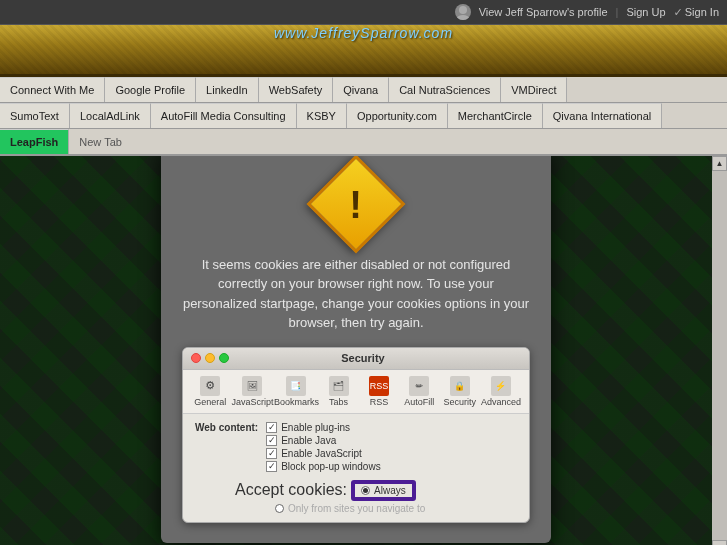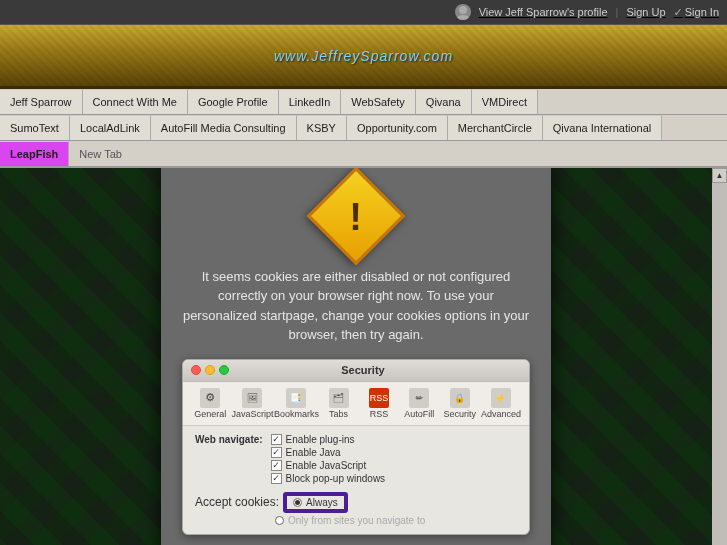--- a/index.html
+++ b/index.html
@@ -15,21 +15,20 @@
     
     .top-bar {
       height: 14px;
       background: #3a3a3a;
       display: flex;
       align-items: center;
       justify-content: flex-end;
       padding: 12px 8px;
       gap: 8px;
       border-bottom: 1px solid #555;
-      text-decoration: underline;
     }
     .top-bar-avatar {
       width: 16px;
       height: 16px;
       border-radius: 50%;
       background: #888;
       display: inline-flex;
       align-items: center;
       justify-content: center;
       overflow: hidden;
@@ -52,25 +51,24 @@
       align-items: center;
       gap: 2px;
     }
     .checkmark {
       color: #aaa;
       font-size: 11px;
     }
 
     
     .header-banner {
-      height: 64px;
+      height: 52px;
       background: linear-gradient(180deg, #c8a832 0%, #9a7a18 40%, #7a5e10 70%, #5a4208 100%);
       border-bottom: 3px solid #3a2a05;
       display: flex;
-      align-items: center;
       justify-content: center;
       position: relative;
       overflow: hidden;
     }
     .header-banner::before {
       content: '';
       position: absolute;
       inset: 0;
       background: repeating-linear-gradient(
         45deg,
@@ -108,21 +106,21 @@
       cursor: pointer;
       white-space: nowrap;
       border-top: 1px solid #ccc;
       line-height: 18px;
     }
     .nav-row-last {
       display: flex;
       align-items: center;
     }
     .nav-tab-active {
-      background: #d946ef;
+      background: #22c55e;
       font-weight: bold;
     }
     .new-tab {
       padding: 3px 10px;
       font-size: 11px;
       color: #555;
       cursor: pointer;
       background: #d4d0c8;
     }
 
@@ -296,22 +294,23 @@
 
     .accept-cookies-row {
       display: flex;
       align-items: center;
       gap: 4px;
       margin-top: 6px;
       font-size: 10px;
       color: #333;
     }
     .accept-cookies-label {
-      font-size: 12px;
-      color: #333;
+      font-size: 16px;
+      color: #333;
+      margin-left: 40px;
     }
     .accept-cookies-box {
       border: 4px solid #4c1d95;
       border-radius: 3px;
       padding: 1px 6px;
       display: flex;
       align-items: center;
       gap: 4px;
     }
     .radio-btn {
@@ -399,26 +398,26 @@
     <span>Sign In</span>
   </span>
 </div>
 
 <div class="header-banner">
   <span class="header-url">www.JeffreySparrow.com</span>
 </div>
 
 <div class="nav-tabs">
   <div class="nav-row">
-    <div class="nav-tab">Jeff Sparrow</div>
     <div class="nav-tab">Connect With Me</div>
     <div class="nav-tab">Google Profile</div>
     <div class="nav-tab">LinkedIn</div>
     <div class="nav-tab">WebSafety</div>
     <div class="nav-tab">Qivana</div>
+    <div class="nav-tab">Cal NutraSciences</div>
     <div class="nav-tab">VMDirect</div>
   </div>
   <div class="nav-row">
     <div class="nav-tab">SumoText</div>
     <div class="nav-tab">LocalAdLink</div>
     <div class="nav-tab">AutoFill Media Consulting</div>
     <div class="nav-tab">KSBY</div>
     <div class="nav-tab">Opportunity.com</div>
     <div class="nav-tab">MerchantCircle</div>
     <div class="nav-tab">Qivana International</div>
@@ -480,21 +479,21 @@
             <span>Security</span>
           </div>
           <div class="sec-tool-item">
             <div class="sec-tool-icon" style="background:#d0cdc8; font-size:9px;">⚡</div>
             <span>Advanced</span>
           </div>
         </div>
 
         <div class="security-body">
           <div style="display:flex; align-items:flex-start; gap:8px;">
-            <span class="sec-section-label" style="white-space:nowrap;">Web navigate:</span>
+            <span class="sec-section-label" style="white-space:nowrap;">Web content:</span>
             <div>
               <div class="sec-checkbox-row">
                 <div class="sec-checkbox">✓</div>
                 <span>Enable plug-ins</span>
               </div>
               <div class="sec-checkbox-row">
                 <div class="sec-checkbox">✓</div>
                 <span>Enable Java</span>
               </div>
               <div class="sec-checkbox-row">

